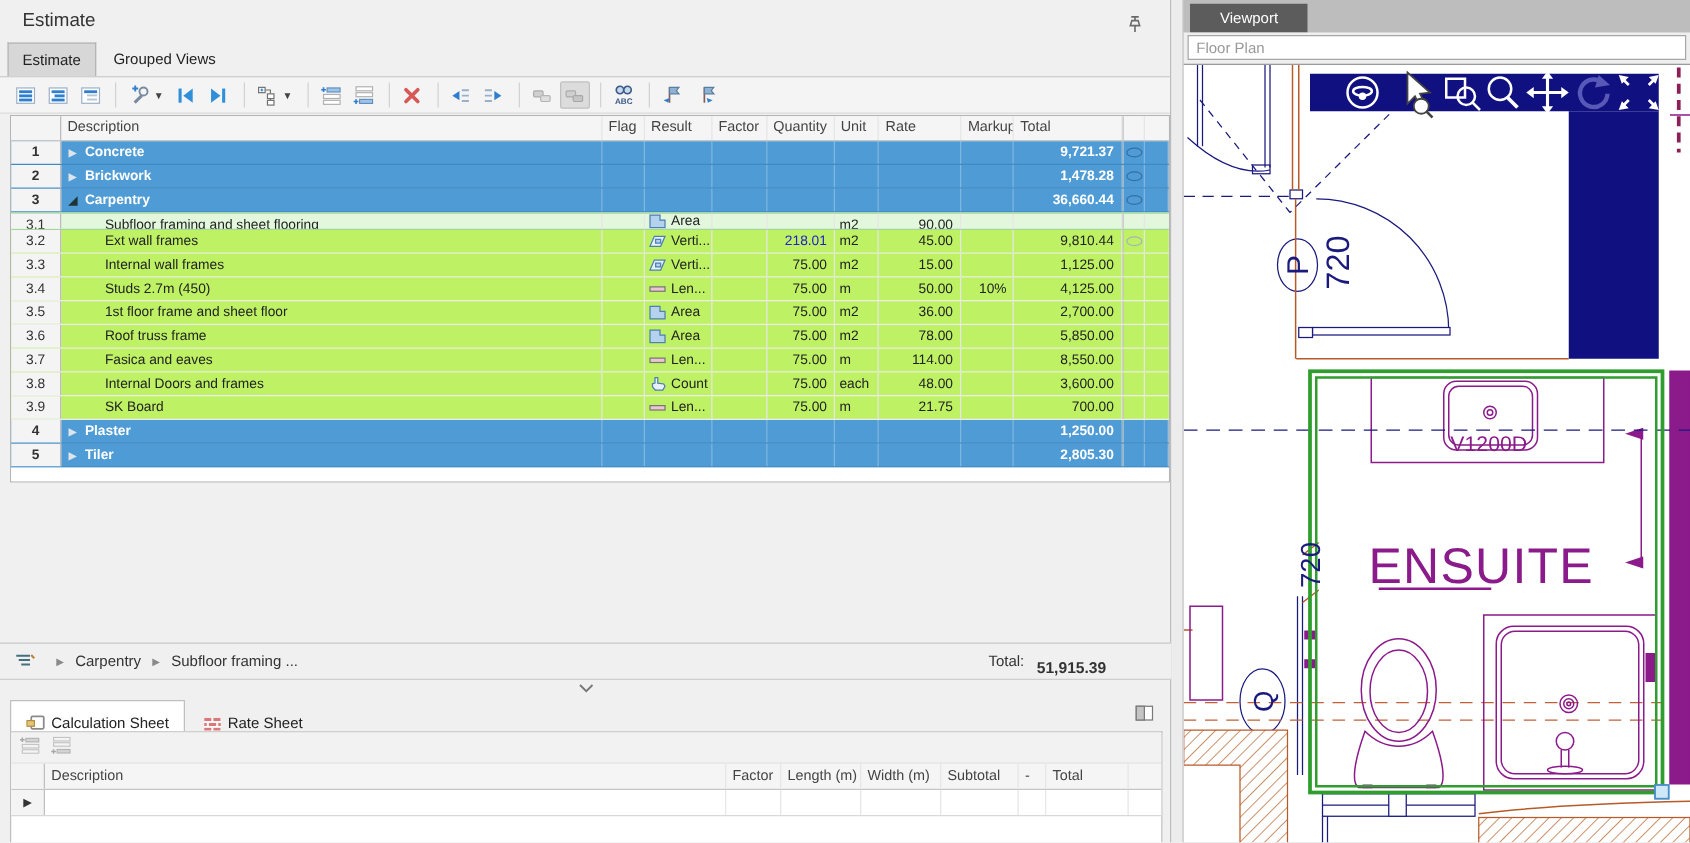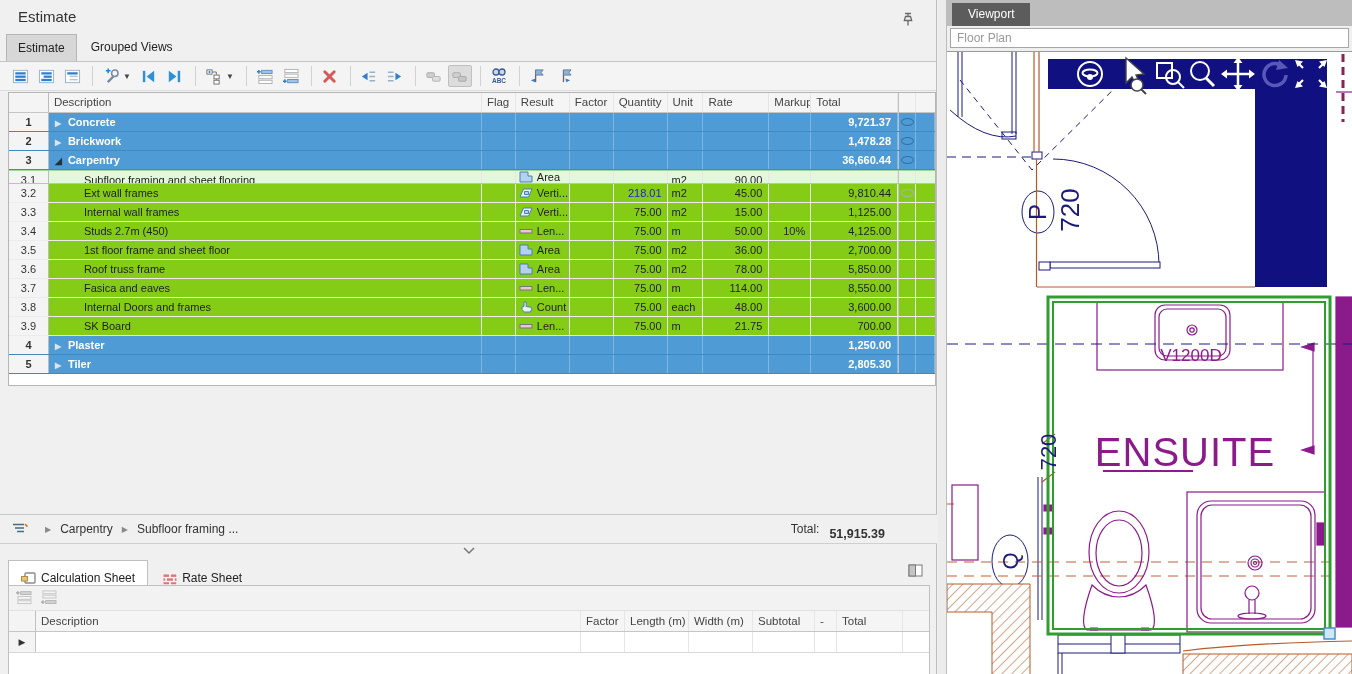--- a/index.html
+++ b/index.html
@@ -14,21 +14,21 @@
 .tab.active{background:#d7d7d7;border:1px solid #b5b5b5;border-bottom:none}
 .tb{position:absolute;left:0;top:62px;width:100%;height:29px;background:#f4f4f4;border-bottom:1px solid #dcdcdc;display:flex;align-items:center;padding-left:8px}
 .tbtn{width:24px;height:22px;display:flex;align-items:center;justify-content:center;margin-right:2px;border-radius:2px}
 .tbtn.pressed{background:#dcdcdc;border:1px solid #c0c0c0}
 .sep{width:1px;height:20px;background:#d2d2d2;margin:0 6px}
 .caret{font-size:8px;color:#444;margin:0 6px 0 -2px}
 
 .grid{position:absolute;left:8px;top:92px;width:928px;background:#fff;border:1px solid #b5b5b5}
 .hrow{display:flex;height:20px;line-height:19px;background:#f5f5f5;border-bottom:1px solid #c6c6c6;color:#444;font-size:11.5px}
 .hrow .c{padding-left:5px}
-.trow{display:flex;height:19px;line-height:18px;border-bottom:1px solid #ececec;background:#84cc16}
+.trow{display:flex;height:19px;line-height:18px;border-bottom:1px solid #ececec;background:#bef264}
 .c{border-right:1px solid #e6e6e6;overflow:hidden;white-space:nowrap;height:100%}
 .gut{width:40px;background:#f4f4f4;border-right:1px solid #bcbcbc;text-align:center;color:#333}
 .desc{width:434px}.fl{width:34px}.res{width:54px;display:flex;align-items:center;padding-left:3px}
 .fac{width:44px}.qty{width:54px;text-align:right;padding-right:5px}.unit{width:36px;padding-left:4px}
 .rate{width:66px;text-align:right;padding-right:6px}.mk{width:42px;text-align:right;padding-right:5px}
 .tot{width:87px;text-align:right;padding-right:6px}.n1{width:18px;border-left:1px solid #c2c2c2;display:flex;align-items:center;justify-content:center}.n2{width:19px;border-right:none}
 .trow.g{background:#4f9bd5;border-bottom:1px solid #3f8ac2}
 .trow.g .c{color:#fff;font-weight:bold;border-right:1px solid rgba(255,255,255,.28)}
 .trow.g .gut{background:#f4f4f4;color:#333;border-right:1px solid #bcbcbc}
 .trow.sel{background:#e2f7dc;border-top:1px solid #a2d69a;border-bottom:1px solid #a2d69a;height:14px}
@@ -60,21 +60,21 @@
 .bhrow{display:flex;height:21px;line-height:20px;background:#f5f5f5;border-bottom:1px solid #c6c6c6;color:#444;font-size:11.5px}
 .bhrow .c{padding-left:5px}
 .brow{display:flex;height:21px;line-height:20px;background:#fff;border-bottom:1px solid #d8d8d8}
 .bgut{width:27px;background:#f4f4f4;border-right:1px solid #c0c0c0;text-align:center;color:#333;font-size:9px}
 .bdesc{width:545px}.bfac{width:44px}.blen{width:64px}.bwid{width:64px}.bsub{width:62px}.bmin{width:22px}.btot{width:66px}.bn{width:18px;border-right:none}
 
 .gap{position:absolute;left:938px;top:0;width:9px;height:674px;background:#ececec;border-right:1px solid #bdbdbd}
 
 .rp{position:absolute;left:947px;top:0;width:405px;height:674px;background:#c2c2c2}
 .rphead{position:absolute;left:0;top:0;width:100%;height:26px;background:#bdbdbd}
-.vptab{position:absolute;left:5px;top:3px;height:23px;line-height:23px;padding:0 16px;background:#5c5c5c;color:#fff;font-size:12px}
+.vptab{position:absolute;left:5px;top:3px;height:23px;line-height:23px;padding:0 24px;background:#5c5c5c;color:#fff;font-size:12px}
 .vpfieldrow{position:absolute;left:0;top:26px;width:100%;height:25px;background:#efefef}
 .vpfield{position:absolute;left:3px;top:2px;width:399px;height:20px;border:1px solid #a6a6a6;background:#fff;color:#999;font-size:12px;padding:0 6px;font-family:"Liberation Sans",sans-serif}
 .vpcanvas{position:absolute;left:0;top:51px;width:405px;height:623px;background:#fff;border-top:1px solid #9a9a9a;overflow:hidden}
 </style>
 </head>
 <body>
 
 <div class="lp">
   <div class="lp-title">Estimate</div>
   <span class="pin"><svg width="12" height="15" viewBox="0 0 12 15">

